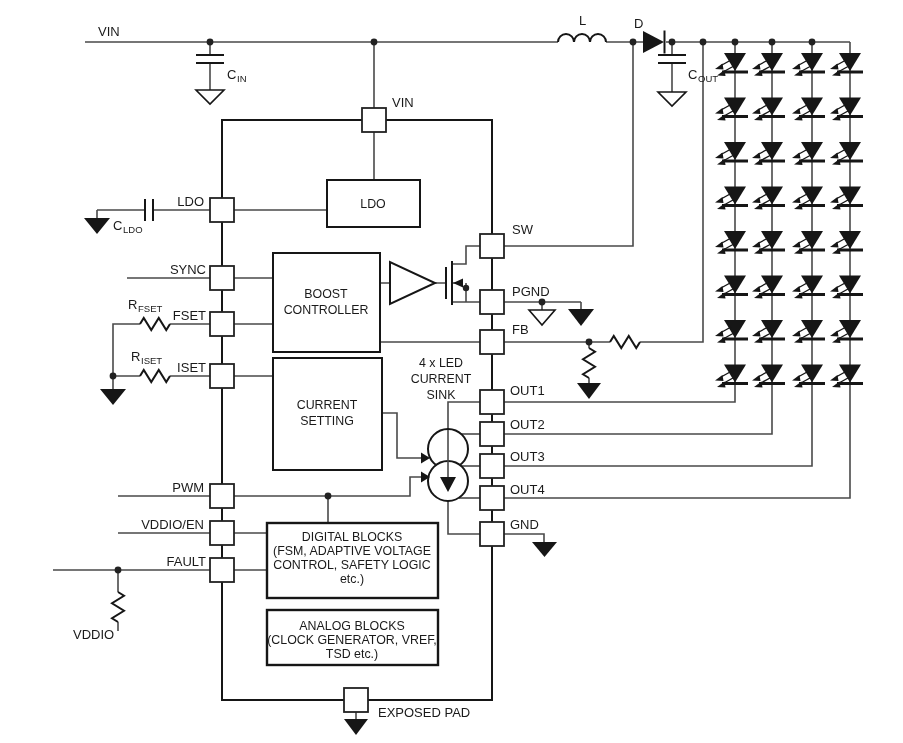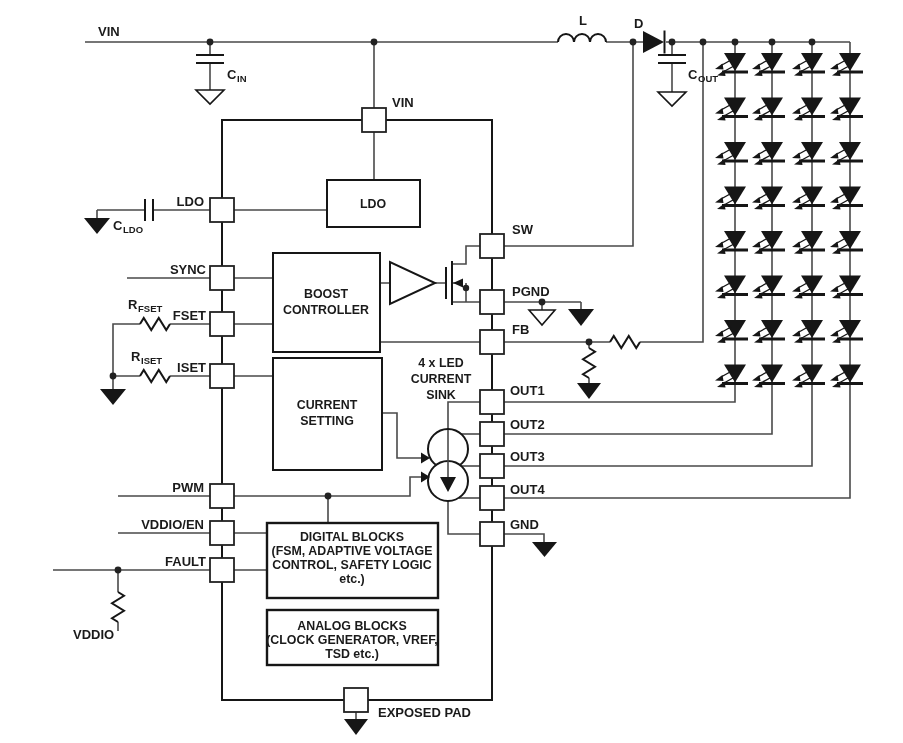--- a/index.html
+++ b/index.html
@@ -1,16 +1,16 @@
 <!DOCTYPE html>
 <html><head>
 <meta charset="utf-8">
 <style>
   html,body{margin:0;padding:0;background:#ffffff;}
-  .stage{position:relative;width:903px;height:743px;background:#ffffff;overflow:hidden;font-weight:bold;}
+  .stage{position:relative;width:903px;height:743px;background:#ffffff;overflow:hidden;}
   svg{display:block;}
   text{fill:#1a1a1a;font-family:"Liberation Sans",sans-serif;}
   .lbl{font-size:13px;}
   .sub{font-size:9.5px;}
   .blk{font-size:12.4px;}
   .mid{text-anchor:middle;}
   .end{text-anchor:end;}
   .w{fill:none;stroke:#4a4a4a;stroke-width:1.6;}
   .cmp{fill:none;stroke:#161616;stroke-width:2;}
   .fillc{fill:#161616;stroke:none;}

